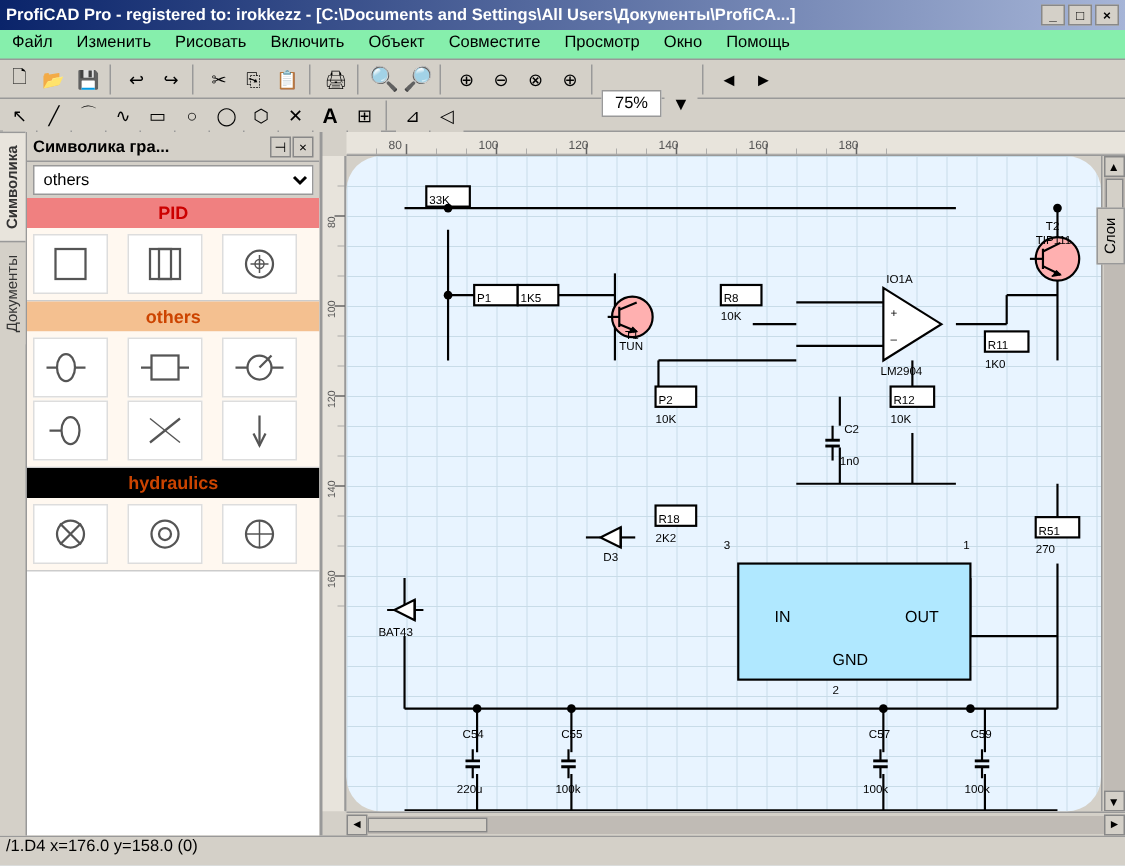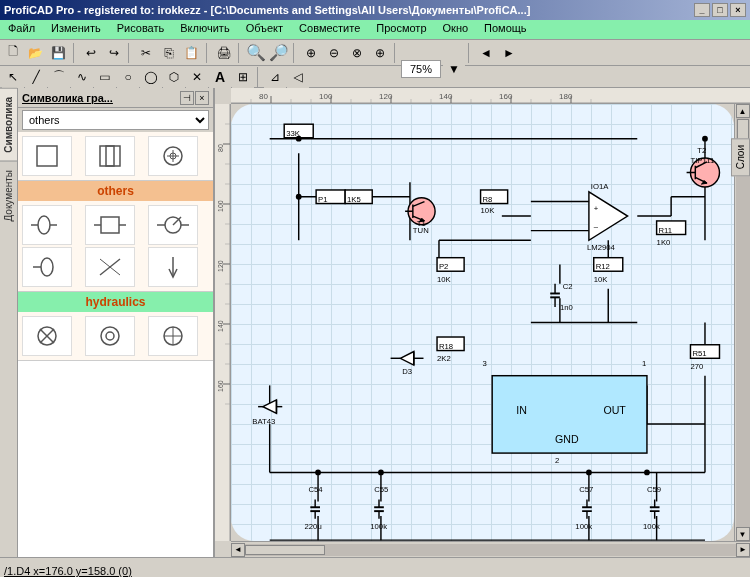--- a/index.html
+++ b/index.html
@@ -140,21 +140,21 @@
     }
     #panel-header {
       background: #d4d0c8;
       border-bottom: 1px solid #999;
       padding: 2px 4px;
       display: flex;
       align-items: center;
       justify-content: space-between;
       height: 20px;
     }
-    #panel-title { font-size: 11px; font-weight: bold; text-decoration: underline; }
+    #panel-title { font-size: 11px; font-weight: bold; }
     .panel-btns { display: flex; gap: 1px; }
     .panel-btn { width: 14px; height: 14px; font-size: 9px; border: 1px solid #888; background: #d4d0c8; display: flex; align-items: center; justify-content: center; cursor: pointer; }
 
     #category-dropdown {
       margin: 2px 4px;
       display: flex;
       align-items: center;
     }
     #category-select {
       width: 100%;
@@ -177,21 +177,21 @@
     }
     .sym-cat-header {
       padding: 3px 6px;
       font-size: 12px;
       font-weight: bold;
       text-align: center;
       cursor: pointer;
     }
     .sym-cat-header.pid { background: #f08080; color: #cc0000; }
     .sym-cat-header.others { background: #f4c090; color: #cc4400; }
-    .sym-cat-header.hydraulics { background: #86efac; color: #cc4400; }
+    .sym-cat-header.hydraulics { background: #000000; color: #cc4400; }
     .sym-cat-header.miscellaneous { background: #f4c090; color: #cc4400; }
 
     .sym-grid {
       display: grid;
       grid-template-columns: repeat(3, 1fr);
       gap: 2px;
       padding: 4px;
       background: #fff8f0;
     }
     .sym-item {
@@ -310,25 +310,24 @@
     }
     .hscroll-track { flex: 1; height: 12px; background: #c0bbb5; }
     .hscroll-thumb { width: 80px; height: 10px; background: #d4d0c8; border: 1px solid #888; margin: 1px 0; }
 
     
     #statusbar {
       height: 20px;
       background: #d4d0c8;
       border-top: 1px solid #999;
       display: flex;
-      align-items: flex-end;
+      align-items: flex-start;
       padding: 0 4px;
       font-size: 11px;
       gap: 8px;
-      text-decoration: underline;
     }
     #statusbar-text { flex: 1; }
 
     
     #circuit-svg {
       position: absolute;
       top: 0; left: 0;
       width: 100%; height: 100%;
     }
 
@@ -437,20 +436,23 @@
           <option>others</option>
           <option>PID</option>
           <option>hydraulics</option>
           <option>miscellaneous</option>
         </select>
       </div>
 
       <div id="symbol-list">
 
         <div class="sym-category">
+          <div class="sym-cat-header pid">
+            <span>PID</span>
+          </div>
           <div class="sym-grid">
             <div class="sym-item">
               <svg width="36" height="28" viewBox="0 0 36 28">
                 <rect x="8" y="4" width="20" height="20" fill="none" stroke="#555" stroke-width="1.5"></rect>
               </svg>
             </div>
             <div class="sym-item">
               <svg width="36" height="28" viewBox="0 0 36 28">
                 <rect x="8" y="4" width="14" height="20" fill="none" stroke="#555" stroke-width="1.5"></rect>
                 <rect x="14" y="4" width="14" height="20" fill="none" stroke="#555" stroke-width="1.5"></rect>

